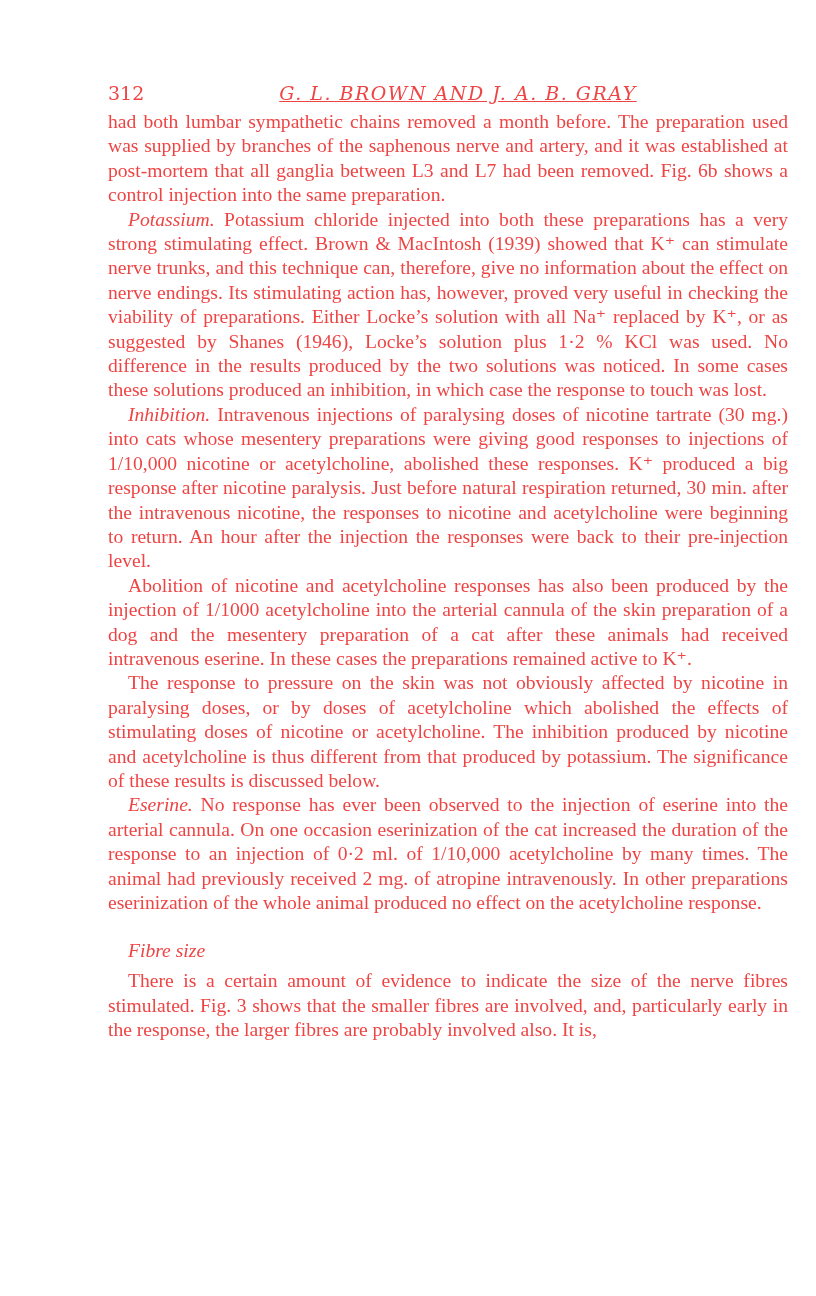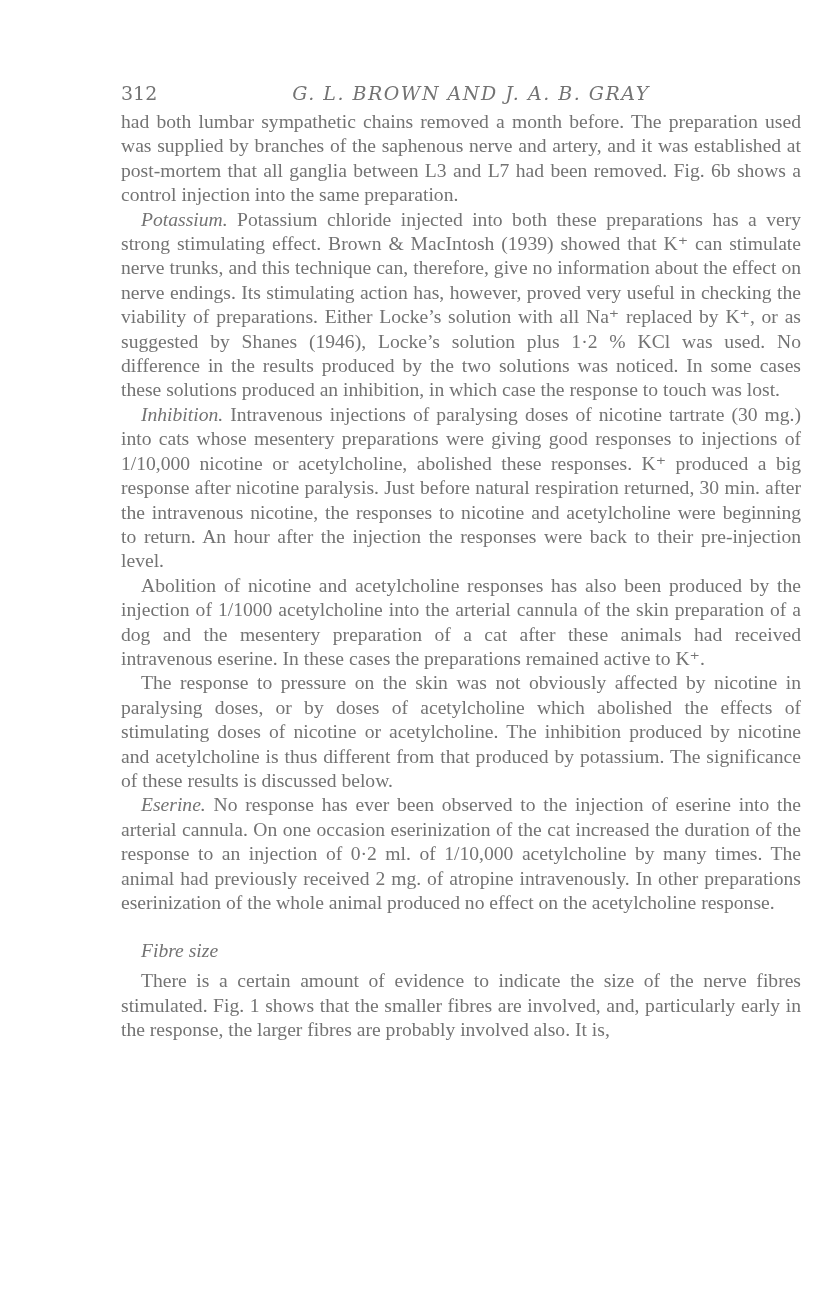--- a/index.html
+++ b/index.html
@@ -1,28 +1,28 @@
 <!DOCTYPE html>
 <html><head>
 <meta charset="utf-8">
 <style>
   html, body { margin: 0; padding: 0; background: #ffffff; }
   body { width: 816px; height: 1296px; position: relative; overflow: hidden; }
   .page {
-    position: absolute; left: 121px; top: 78px; width: 680px;
+    position: absolute; left: 108px; top: 78px; width: 680px;
     font-family: "DejaVu Serif", "Liberation Serif", serif;
-    color: #737373;
+    color: #ef4444;
   }
   .running-head {
     position: relative; height: 30px; font-size: 19px; line-height: 30px;
   }
   .page-number { position: absolute; left: 0; top: 0; }
   .authors {
     position: absolute; left: 0; right: 0; top: 0; text-align: center;
-    font-style: italic; letter-spacing: 1.5px; padding-left: 20px;
+    font-style: italic; letter-spacing: 1.5px; padding-left: 20px; text-decoration: underline;
   }
   .body-text {
     font-family: "Liberation Serif", "DejaVu Serif", serif;
     font-size: 19.6px; line-height: 24.4px; text-align: justify;
     margin-top: 2px;
   }
   p { margin: 0; }
   p.indent { text-indent: 20px; }
   .run-in { font-style: italic; }
   .section-head {
@@ -61,16 +61,16 @@
       <span>The response to pressure on the skin was not obviously affected by nicotine in paralysing doses, or by doses of acetylcholine which abolished the effects of stimulating doses of nicotine or acetylcholine. The inhibition produced by nicotine and acetylcholine is thus different from that produced by potassium. The significance of these results is discussed below.</span>
     </p>
 
     <p class="indent gap-small">
       <span class="run-in">Eserine.</span><span> No response has ever been observed to the injection of eserine into the arterial cannula. On one occasion eserinization of the cat increased the duration of the response to an injection of 0·2 ml. of 1/10,000 acetylcholine by many times. The animal had previously received 2 mg. of atropine intravenously. In other preparations eserinization of the whole animal produced no effect on the acetylcholine response.</span>
     </p>
 
     <div class="section-head">Fibre size</div>
 
     <p class="indent">
-      <span>There is a certain amount of evidence to indicate the size of the nerve fibres stimulated. Fig. 1 shows that the smaller fibres are involved, and, particularly early in the response, the larger fibres are probably involved also. It is,</span>
+      <span>There is a certain amount of evidence to indicate the size of the nerve fibres stimulated. Fig. 3 shows that the smaller fibres are involved, and, particularly early in the response, the larger fibres are probably involved also. It is,</span>
     </p>
   </div>
 </div>
 
 </body></html>

